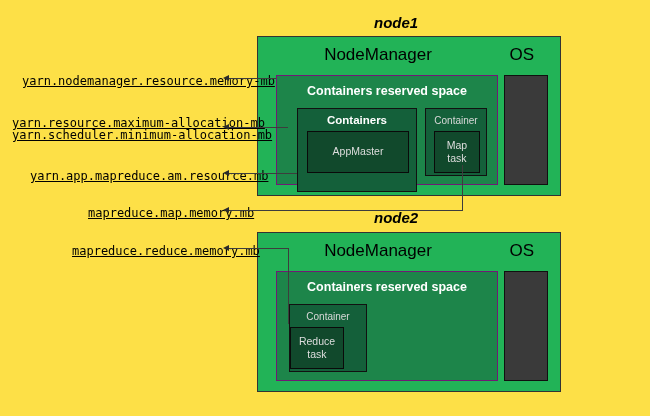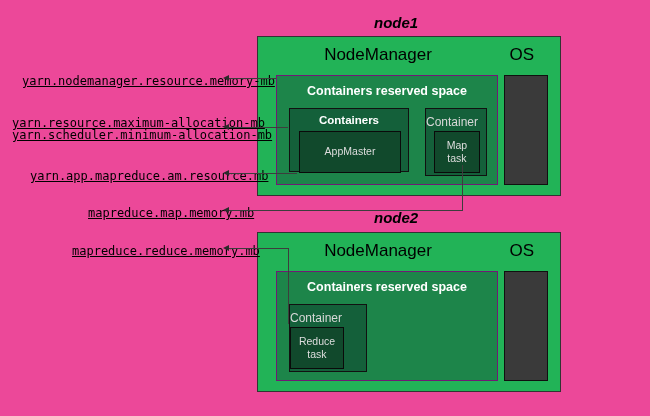--- a/index.html
+++ b/index.html
@@ -4,21 +4,21 @@
 <style>
   html, body {
     margin: 0;
     padding: 0;
     background: #ffffff;
   }
   #canvas {
     position: relative;
     width: 650px;
     height: 416px;
-    background: #ec4899;
+    background: #fde047;
     overflow: hidden;
     font-family: "Liberation Sans", sans-serif;
   }
 
   
   .node-title {
     position: absolute;
     font-family: "Liberation Sans", sans-serif;
     font-style: italic;
     font-weight: bold;
@@ -89,21 +89,22 @@
     font-size: 11.5px;
     font-weight: bold;
     color: #ffffff;
     font-family: "Liberation Sans", sans-serif;
     white-space: nowrap;
   }
   .container-label {
     position: absolute;
     left: 0;
     right: 0;
-    font-size: 12px;
+    text-align: center;
+    font-size: 10px;
     color: #d8d8d8;
     font-family: "Liberation Sans", sans-serif;
     white-space: nowrap;
   }
 
   
   .task-box {
     position: absolute;
     background: #11492c;
     border: 1px solid #0a0a0a;
@@ -169,21 +170,21 @@
   <div class="node-box" style="left:257px; top:36px; width:304px; height:160px;">
 
     <div class="nm-label offset-left" style="top:8px;">NodeManager</div>
 
     <div class="os-label" style="right:26px; top:8px;">OS</div>
 
     <div class="reserved-box" style="left:18px; top:38px; width:222px; height:110px;">
 
       <div class="reserved-label" style="top:8px;">Containers reserved space</div>
 
-      <div class="containers-box" style="left:12px; top:32px; width:120px; height:64px;">
+      <div class="containers-box" style="left:20px; top:32px; width:120px; height:84px;">
         <div class="containers-label" style="top:5px;">Containers</div>
         <div class="task-box" style="left:9px; top:22px; width:102px; height:42px;">
           <span class="task-text">AppMaster</span>
         </div>
       </div>
 
       <div class="containers-box" style="left:148px; top:32px; width:62px; height:68px;">
         <div class="container-label" style="top:6px;">Container</div>
         <div class="task-box" style="left:8px; top:22px; width:46px; height:42px; flex-direction:column;">
           <span class="task-text">Map</span>

